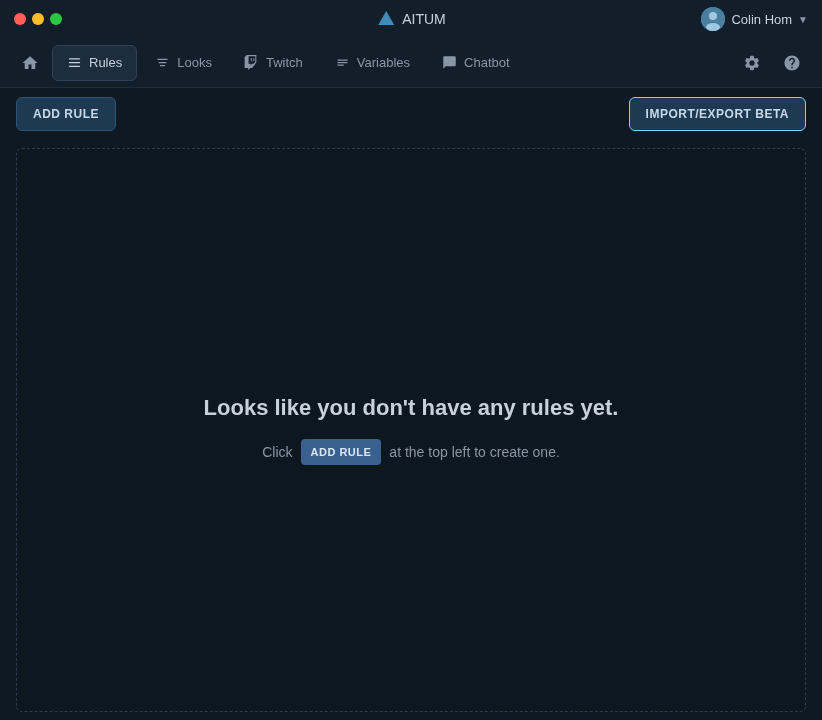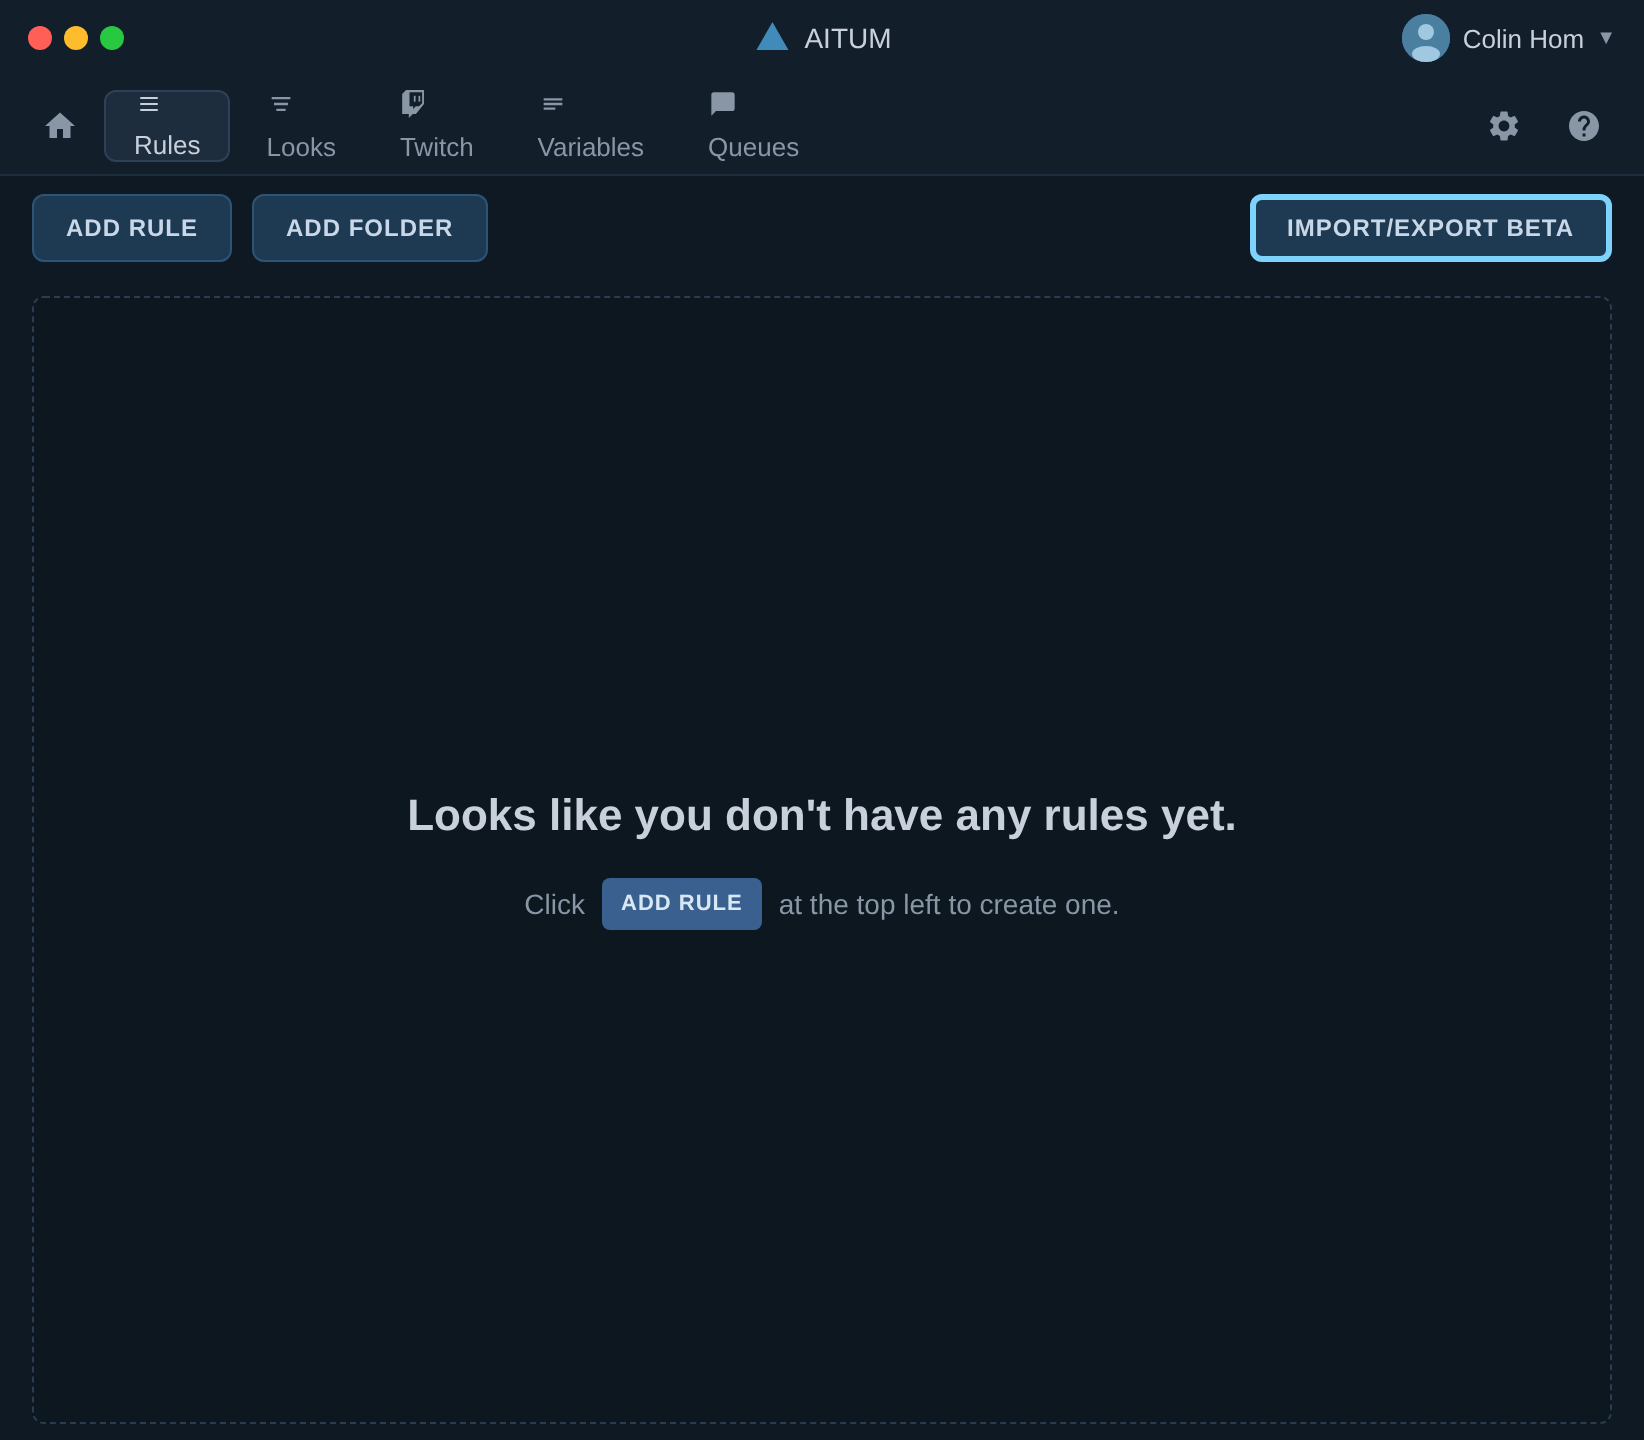--- a/index.html
+++ b/index.html
@@ -122,25 +122,25 @@
     }
 
     .nav-tab {
       height: 36px;
       padding: 0 14px;
       border-radius: 6px;
       background: transparent;
       border: none;
       cursor: pointer;
       display: flex;
+      align-items: center;
       gap: 7px;
       color: #8896a5;
       font-size: 13px;
       font-weight: 500;
-      flex-direction: column;
     }
 
     .nav-tab.active {
       background: #1e2d3d;
       color: #c8d0db;
       border: 1px solid #2e4156;
     }
 
     .nav-spacer {
       flex: 1;
@@ -184,21 +184,21 @@
       display: flex;
       align-items: center;
       gap: 6px;
     }
 
     .btn-import {
       height: 34px;
       padding: 0 16px;
       border-radius: 6px;
       background: #1e3a52;
-      border: 3px solid #7dd3fc;
+      border: 1px solid #7dd3fc;
       cursor: pointer;
       color: #c8d8e8;
       font-size: 12px;
       font-weight: 700;
       letter-spacing: 0.5px;
     }
 
     .toolbar-spacer {
       flex: 1;
     }
@@ -315,44 +315,41 @@
     <svg width="15" height="15" viewBox="0 0 24 24" fill="currentColor">
       <path d="M4 7h16v2H4V7zm0 4h16v2H4v-2zm0 4h10v2H4v-2z"></path>
     </svg>
     <span>Variables</span>
   </button>
 
   <button class="nav-tab">
     <svg width="15" height="15" viewBox="0 0 24 24" fill="currentColor">
       <path d="M20 2H4c-1.1 0-2 .9-2 2v18l4-4h14c1.1 0 2-.9 2-2V4c0-1.1-.9-2-2-2z"></path>
     </svg>
-    <span>Queues</span>
+    <span>Chatbot</span>
   </button>
 
   <div class="nav-spacer"></div>
 
   <button class="nav-icon-btn" title="Settings">
     <svg width="18" height="18" viewBox="0 0 24 24" fill="currentColor">
       <path d="M19.14 12.94c.04-.3.06-.61.06-.94 0-.32-.02-.64-.07-.94l2.03-1.58a.49.49 0 0 0 .12-.61l-1.92-3.32a.488.488 0 0 0-.59-.22l-2.39.96c-.5-.38-1.03-.7-1.62-.94l-.36-2.54a.484.484 0 0 0-.48-.41h-3.84c-.24 0-.43.17-.47.41l-.36 2.54c-.59.24-1.13.57-1.62.94l-2.39-.96c-.22-.08-.47 0-.59.22L2.74 8.87c-.12.21-.08.47.12.61l2.03 1.58c-.05.3-.09.63-.09.94s.02.64.07.94l-2.03 1.58a.49.49 0 0 0-.12.61l1.92 3.32c.12.22.37.29.59.22l2.39-.96c.5.38 1.03.7 1.62.94l.36 2.54c.05.24.24.41.48.41h3.84c.24 0 .44-.17.47-.41l.36-2.54c.59-.24 1.13-.56 1.62-.94l2.39.96c.22.08.47 0 .59-.22l1.92-3.32c.12-.22.07-.47-.12-.61l-2.01-1.58zM12 15.6c-1.98 0-3.6-1.62-3.6-3.6s1.62-3.6 3.6-3.6 3.6 1.62 3.6 3.6-1.62 3.6-3.6 3.6z"></path>
     </svg>
   </button>
 
   <button class="nav-icon-btn" title="Help">
     <svg width="18" height="18" viewBox="0 0 24 24" fill="currentColor">
       <path d="M12 2C6.48 2 2 6.48 2 12s4.48 10 10 10 10-4.48 10-10S17.52 2 12 2zm1 17h-2v-2h2v2zm2.07-7.75l-.9.92C13.45 12.9 13 13.5 13 15h-2v-.5c0-1.1.45-2.1 1.17-2.83l1.24-1.26c.37-.36.59-.86.59-1.41 0-1.1-.9-2-2-2s-2 .9-2 2H8c0-2.21 1.79-4 4-4s4 1.79 4 4c0 .88-.36 1.68-.93 2.25z"></path>
     </svg>
   </button>
 </div>
 
 <div class="toolbar">
   <button class="btn-primary">
     <span>ADD RULE</span>
-  </button>
-  <button class="btn-primary">
-    <span>ADD FOLDER</span>
   </button>
   <div class="toolbar-spacer"></div>
   <button class="btn-import">
     <span>IMPORT/EXPORT BETA</span>
   </button>
 </div>
 
 <div class="main-content">
   <p class="empty-title">Looks like you don't have any rules yet.</p>
   <div class="empty-subtitle">

